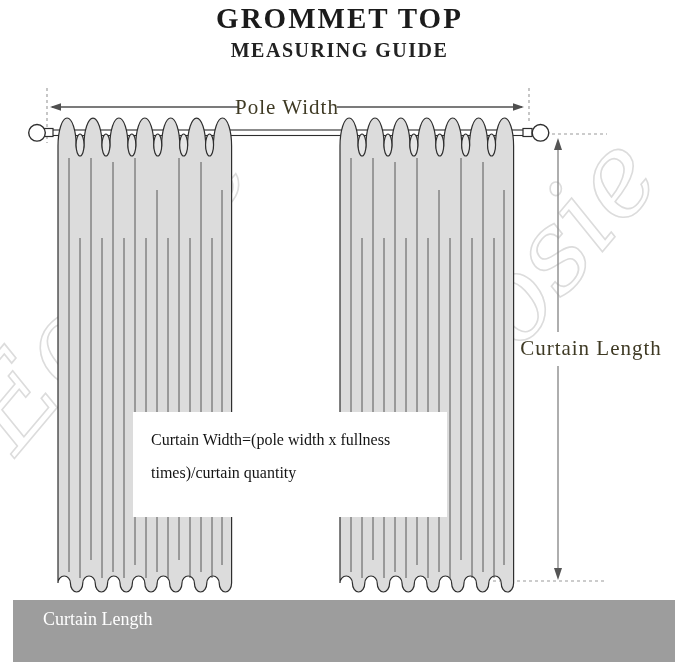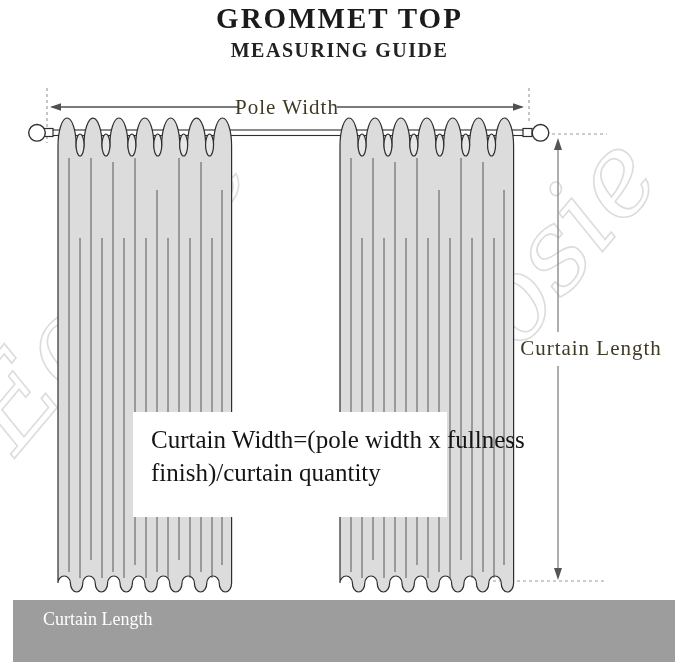--- a/index.html
+++ b/index.html
@@ -22,21 +22,21 @@
     margin-top:4px;
     font-size:20px;font-weight:bold;color:#222222;
     letter-spacing:1.5px;
   }
   svg.diagram{position:absolute;left:0;top:0;z-index:1;}
   .formula-box{
     position:absolute;left:133px;top:412px;width:314px;height:105px;
     background:#ffffff;z-index:2;
     box-sizing:border-box;
     padding:11px 0 0 18px;
-    font-size:25px;color:#141414;line-height:33px;
+    font-size:16px;color:#141414;line-height:33px;
   }
   .formula-box div{white-space:nowrap;}
   .footer-bar{
     position:absolute;left:13px;top:600px;width:662px;height:62px;
     background:#9d9d9d;z-index:2;
     box-sizing:border-box;
     padding:6px 0 0 30px;
     color:#ffffff;font-size:18px;line-height:27px;
   }
   .footer-bar div{white-space:nowrap;}
@@ -175,20 +175,20 @@
       <line x1="558" y1="142" x2="558" y2="332" stroke="#8c8c8c" stroke-width="1.4"></line>
       <line x1="558" y1="366" x2="558" y2="577" stroke="#8c8c8c" stroke-width="1.4"></line>
       <polygon points="558,138 554,150 562,150" fill="#555555"></polygon>
       <polygon points="558,580 554,568 562,568" fill="#555555"></polygon>
     </g>
     <text x="591" y="355" text-anchor="middle" font-size="21" fill="#3f3a24" letter-spacing="1">Curtain Length</text>
   </svg>
 
   <div class="formula-box">
     <div>Curtain Width=(pole width x fullness</div>
-    <div>finish)/curtain quantity</div>
+    <div>times)/curtain quantity</div>
   </div>
 
   <div class="footer-bar">
     <div>Curtain Length</div>
   </div>
 
 </div>
 
 </body></html>

